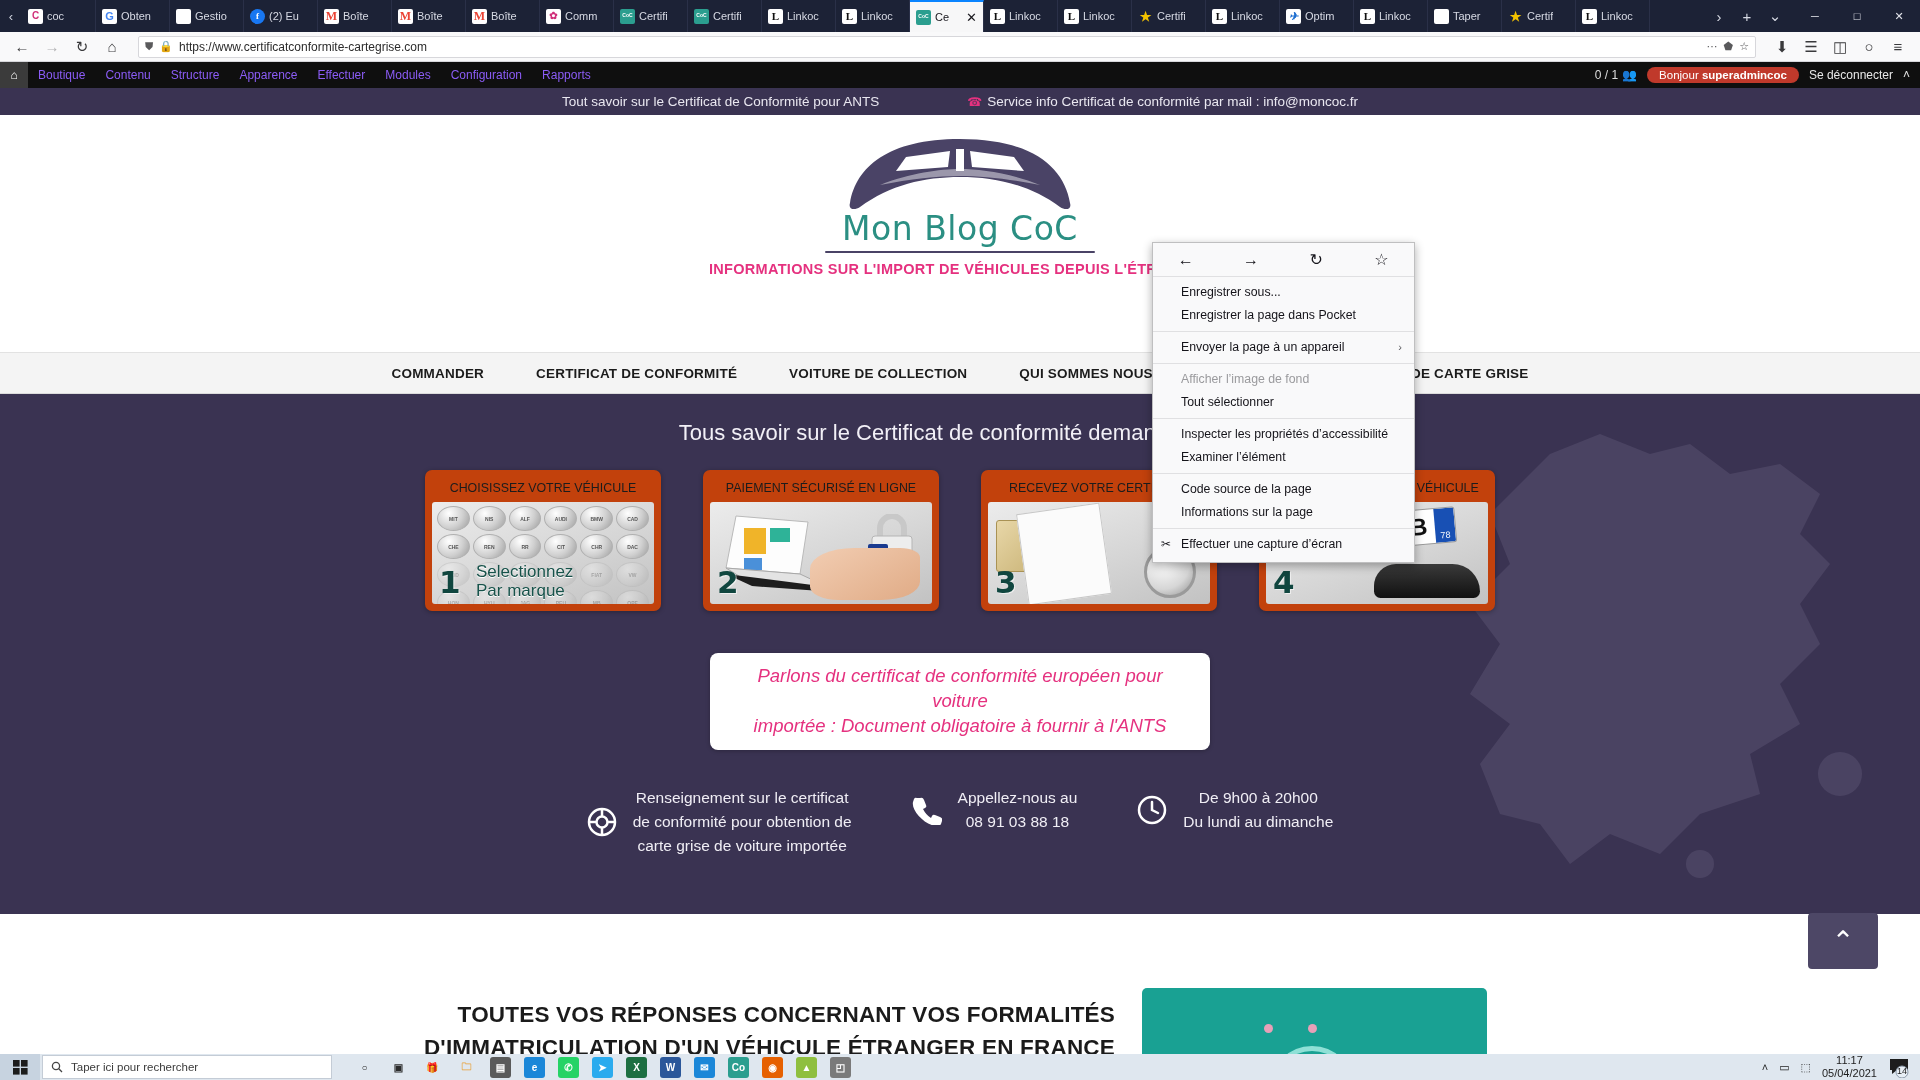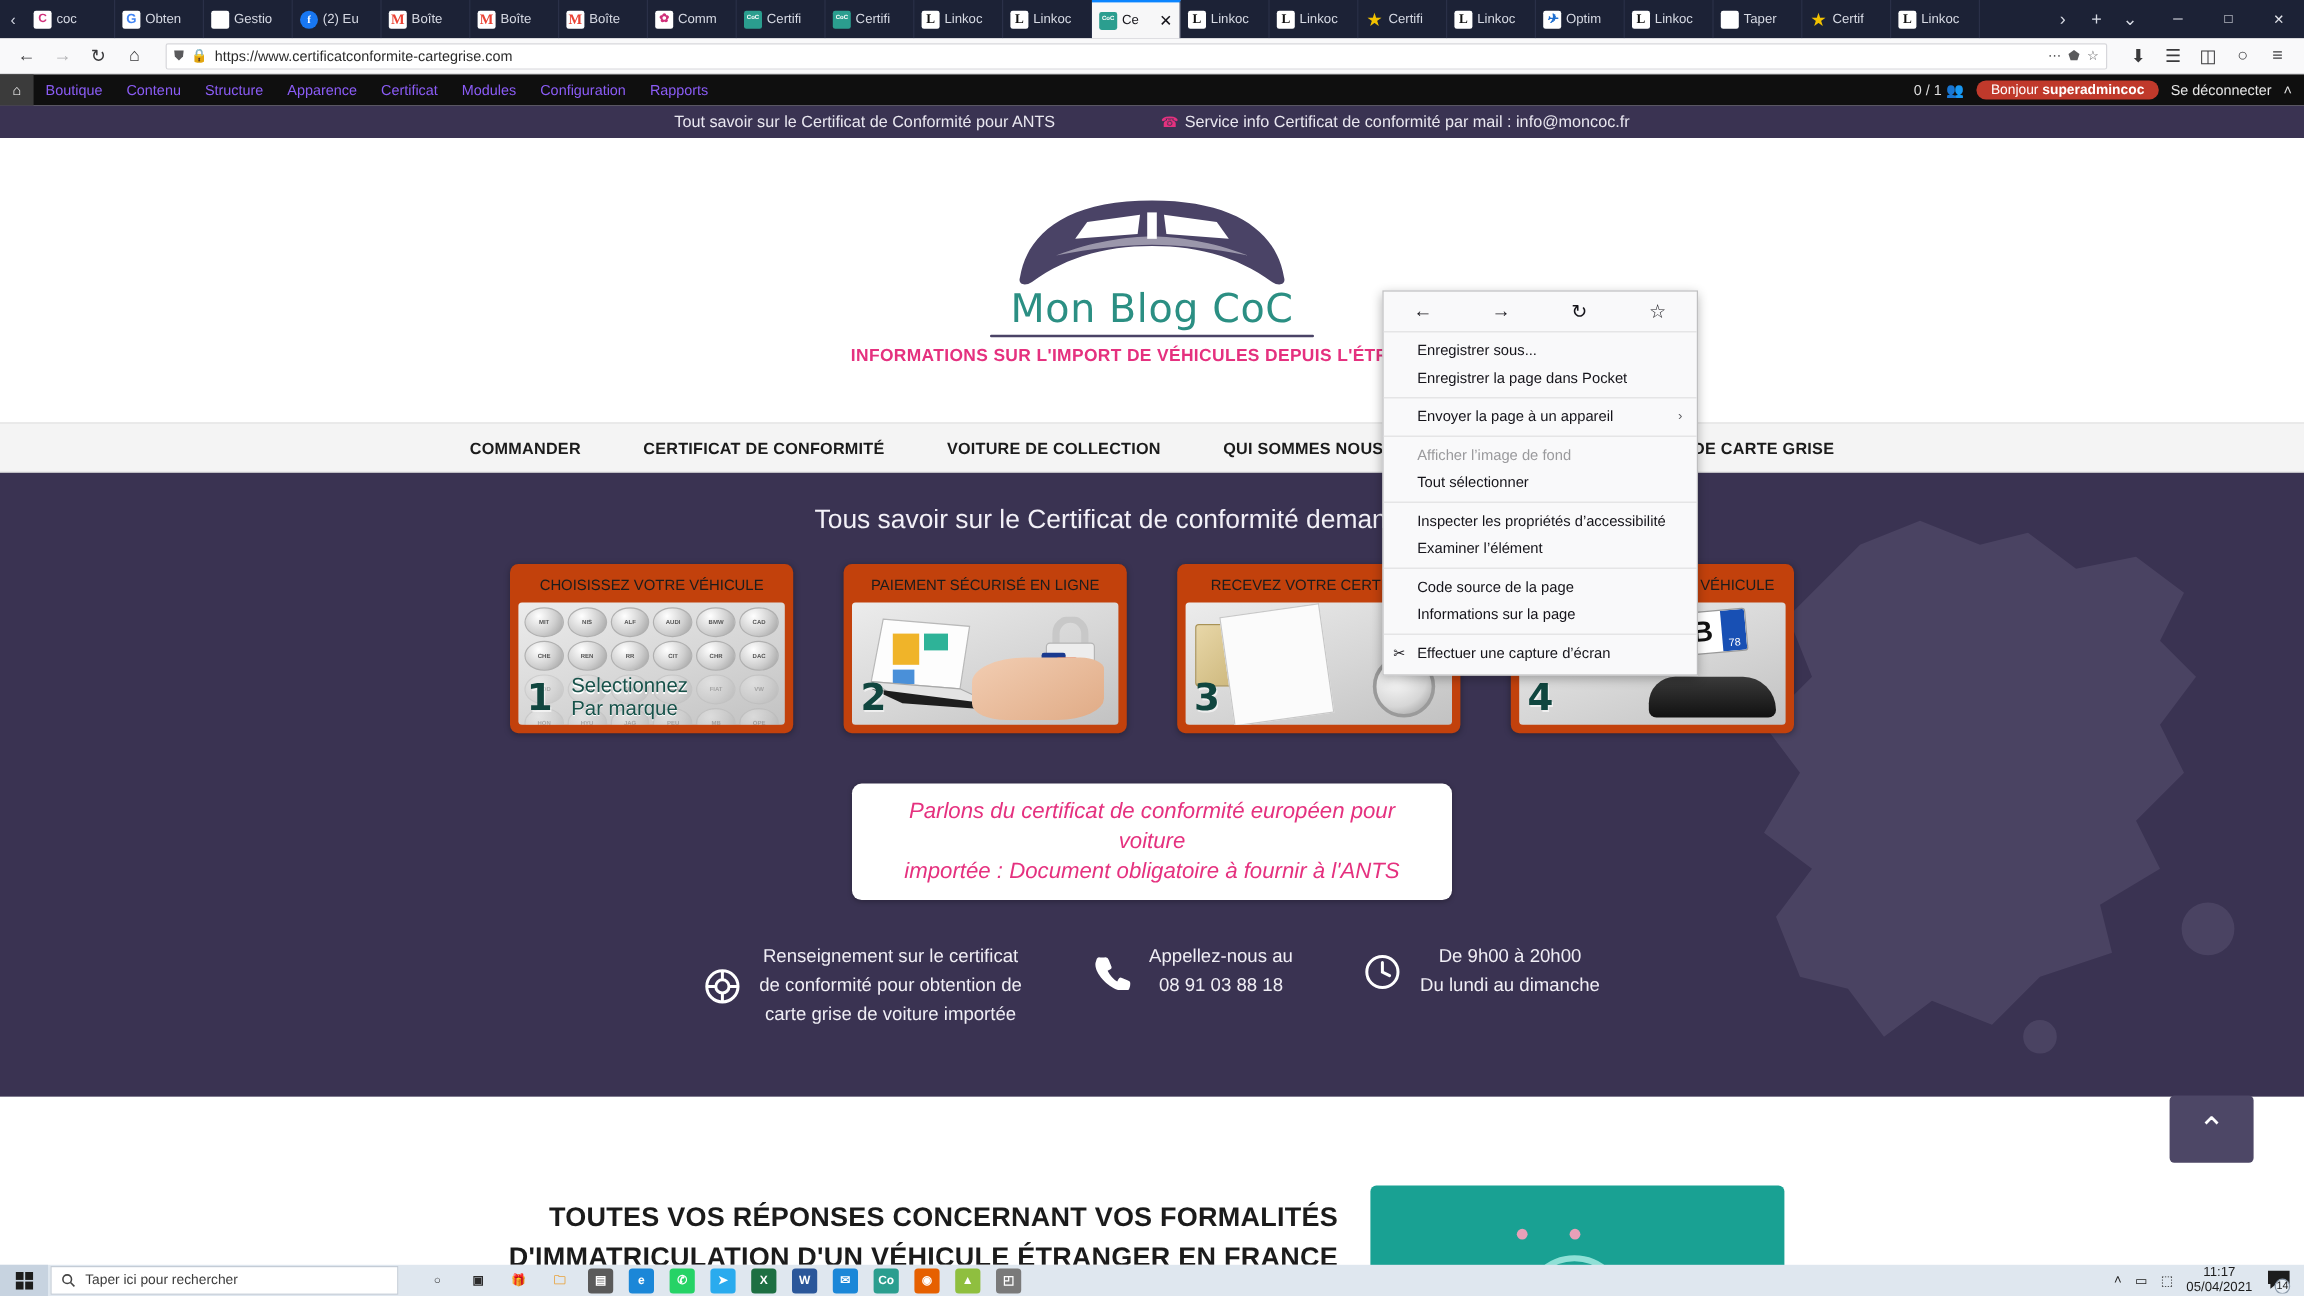--- a/index.html
+++ b/index.html
@@ -97,21 +97,21 @@
     background: #3a3352; color: #e9e7f0; font-size: 13.5px;
     display: flex; align-items: center; justify-content: center; gap: 88px;
   }
   .topbar-mail { display: flex; align-items: center; gap: 5px; }
   .phone-sq { color: #e5317f; font-size: 12px; }
 
   
   .site-header {
     position: absolute; top: 115px; left: 0; width: 1920px; height: 240px;
     background: #fff; display: flex; flex-direction: column;
-    align-items: center; justify-content: flex-start; padding-top: 20px; margin-top: 16px;
+    align-items: center; justify-content: flex-start; padding-top: 8px;
   }
   .logo-wrap { position: relative; width: 300px; height: 130px; }
   .car-svg { position: absolute; top: 0; left: 0; }
   .logo-text {
     position: absolute; top: 86px; left: 0; width: 300px; text-align: center;
     font-family: "DejaVu Sans", sans-serif; font-size: 33px; color: #2b8f83;
     letter-spacing: 0.5px;
   }
   .logo-rule { position: absolute; top: 128px; left: 15px; width: 270px; height: 2px; background: #4a4366; border-radius: 2px; }
   .tagline {
@@ -422,21 +422,21 @@
       <div class="nav-icon">≡</div>
     </div>
   </div>
 
   <div class="admin-bar">
     <div class="admin-home">⌂</div>
     <div class="admin-item">Boutique</div>
     <div class="admin-item">Contenu</div>
     <div class="admin-item">Structure</div>
     <div class="admin-item">Apparence</div>
-    <div class="admin-item">Certificat</div>
+    <div class="admin-item">Effectuer</div>
     <div class="admin-item">Modules</div>
     <div class="admin-item">Configuration</div>
     <div class="admin-item">Rapports</div>
     <div class="admin-right">
       <div class="admin-count">
         <span>0 / 1</span>
         <span>👥</span>
       </div>
       <div class="admin-greet">
         <span>Bonjour </span><b>superadmincoc</b>

